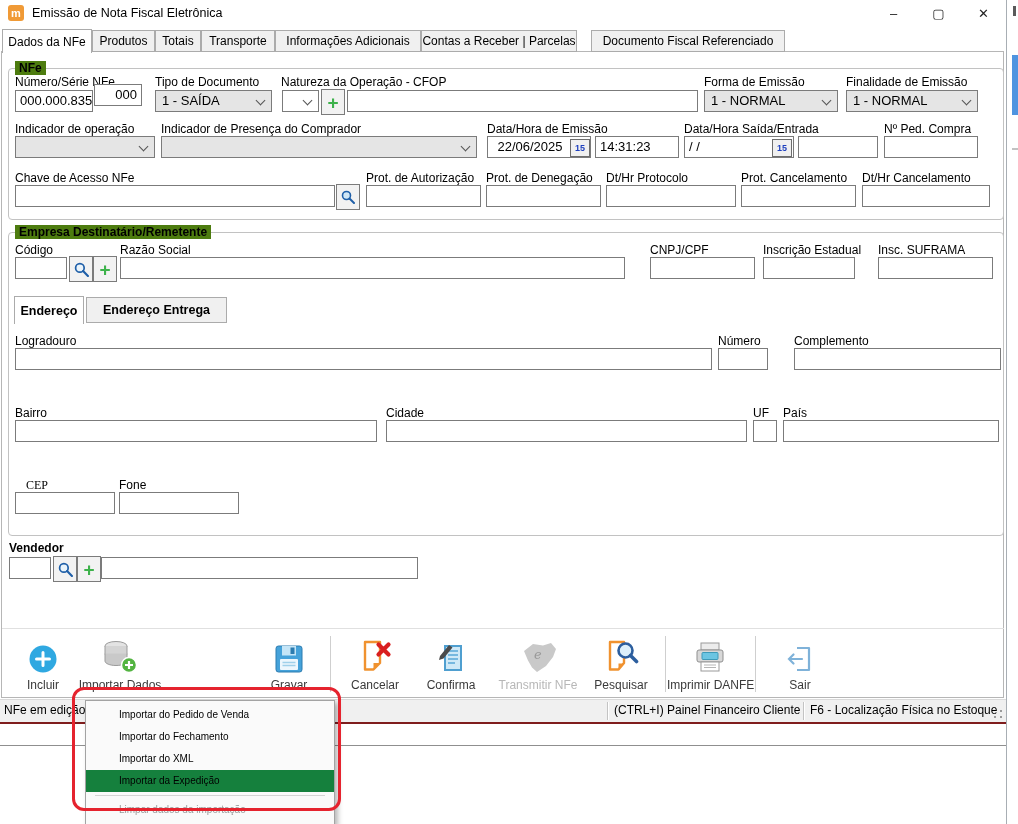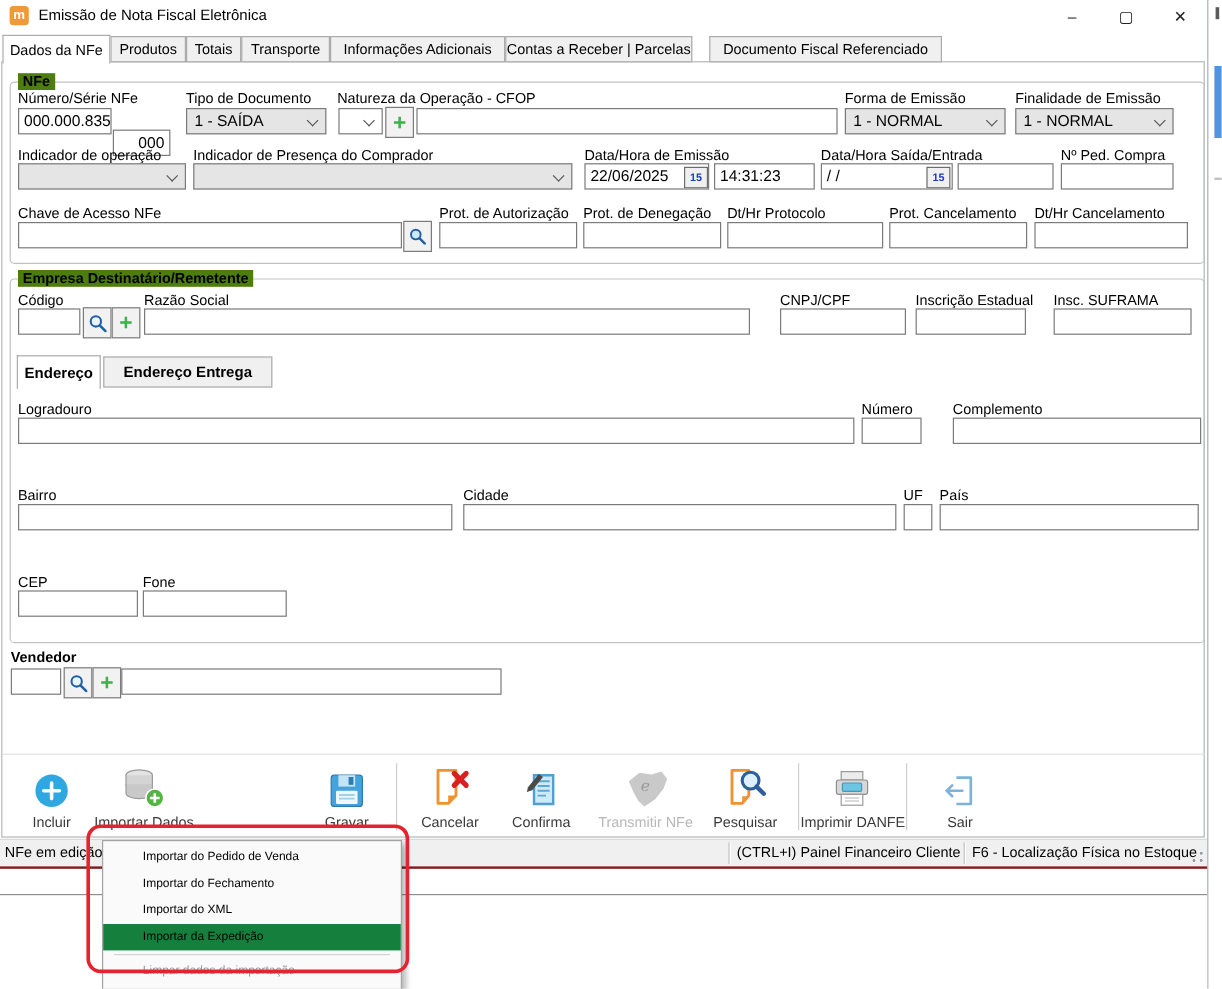--- a/index.html
+++ b/index.html
@@ -87,21 +87,21 @@
     </div>
   <div class="tab" style="left:591px;width:194px;">
       <span>Documento Fiscal Referenciado</span>
     </div>
 
   <div class="group" style="left:8px;top:68px;width:994px;height:150px;">
     <span class="gtitle">NFe</span>
   </div>
   <div class="lbl" style="left:15px;top:75px;">Número/Série NFe</div>
   <div class="field" style="left:15px;top:90px;width:78px;">000.000.835</div>
-  <div class="field" style="left:94px;top:108px;width:48px;text-align:right;">000</div>
+  <div class="field" style="left:94px;top:84px;width:48px;text-align:right;">000</div>
 
   <div class="lbl" style="left:155px;top:75px;text-align:right;">Tipo de Documento</div>
   <div class="combo" style="left:155px;top:90px;width:117px;"><span>1 - SAÍDA</span><span class="chev"></span></div>
 
   <div class="lbl" style="left:281px;top:75px;">Natureza da Operação - CFOP</div>
   <div class="combo" style="left:282px;top:90px;width:37px;background:#fff;">
       <span class="chev"></span>
     </div>
   <div class="sqbtn" style="left:321px;top:89px;">
       <span class="plus">+</span>
@@ -116,21 +116,21 @@
   <div class="lbl" style="left:15px;top:122px;">Indicador de operação</div>
   <div class="combo" style="left:15px;top:136px;width:140px;">
       <span class="chev"></span>
     </div>
   <div class="lbl" style="left:161px;top:122px;">Indicador de Presença do Comprador</div>
   <div class="combo" style="left:161px;top:136px;width:316px;">
       <span class="chev"></span>
     </div>
 
   <div class="lbl" style="left:487px;top:122px;">Data/Hora de Emissão</div>
-  <div class="field" style="left:487px;top:136px;width:104px;padding-right:22px;">22/06/2025</div>
+  <div class="field" style="left:487px;top:136px;width:104px;padding-right:22px;text-align:center;">22/06/2025</div>
   <div class="calbtn" style="left:570px;top:139px;">15</div>
   <div class="field" style="left:595px;top:136px;width:84px;">14:31:23</div>
 
   <div class="lbl" style="left:684px;top:122px;">Data/Hora Saída/Entrada</div>
   <div class="field" style="left:684px;top:136px;width:110px;padding-right:22px;">/ /</div>
   <div class="calbtn" style="left:772px;top:139px;">15</div>
   <div class="field" style="left:798px;top:136px;width:80px;"></div>
 
   <div class="lbl" style="left:884px;top:122px;">Nº Ped. Compra</div>
   <div class="field" style="left:884px;top:136px;width:94px;"></div>
@@ -193,21 +193,21 @@
 
   <div class="lbl" style="left:15px;top:406px;">Bairro</div>
   <div class="field" style="left:15px;top:420px;width:362px;"></div>
   <div class="lbl" style="left:386px;top:406px;">Cidade</div>
   <div class="field" style="left:386px;top:420px;width:361px;"></div>
   <div class="lbl" style="left:753px;top:406px;">UF</div>
   <div class="field" style="left:753px;top:420px;width:24px;"></div>
   <div class="lbl" style="left:783px;top:406px;">País</div>
   <div class="field" style="left:783px;top:420px;width:216px;"></div>
 
-  <div class="lbl" style="left:15px;top:478px;">CEP</div>
+  <div class="lbl" style="left:26px;top:478px;font-family:Liberation Serif, serif;">CEP</div>
   <div class="field" style="left:15px;top:492px;width:100px;"></div>
   <div class="lbl" style="left:119px;top:478px;">Fone</div>
   <div class="field" style="left:119px;top:492px;width:120px;"></div>
 
   <div class="lbl bold" style="left:9px;top:541px;">Vendedor</div>
   <div class="field" style="left:9px;top:557px;width:42px;"></div>
   <div class="sqbtn" style="left:53px;top:556px;">
     <svg width="15" height="15" viewBox="0 0 14 14">
         <circle cx="5.5" cy="5.5" r="4" fill="#eaf4fb" stroke="#1f5fa8" stroke-width="1.6"></circle>
         <path d="M8.5 8.5 L13 13" stroke="#1f5fa8" stroke-width="2" stroke-linecap="round"></path>

